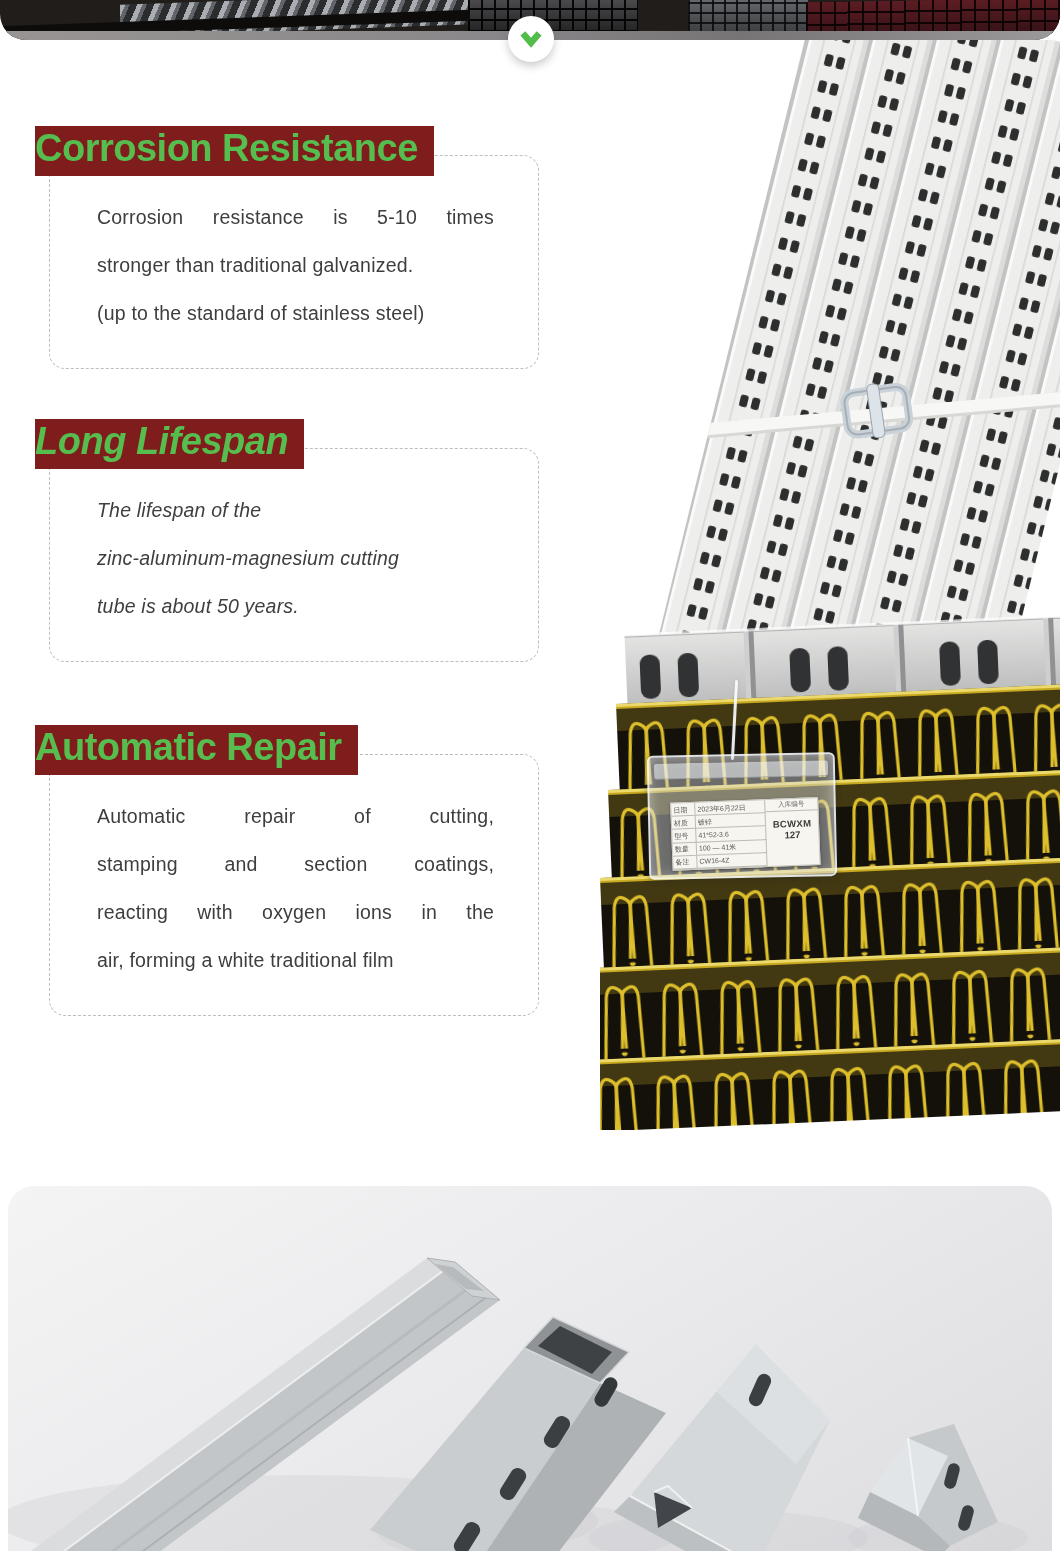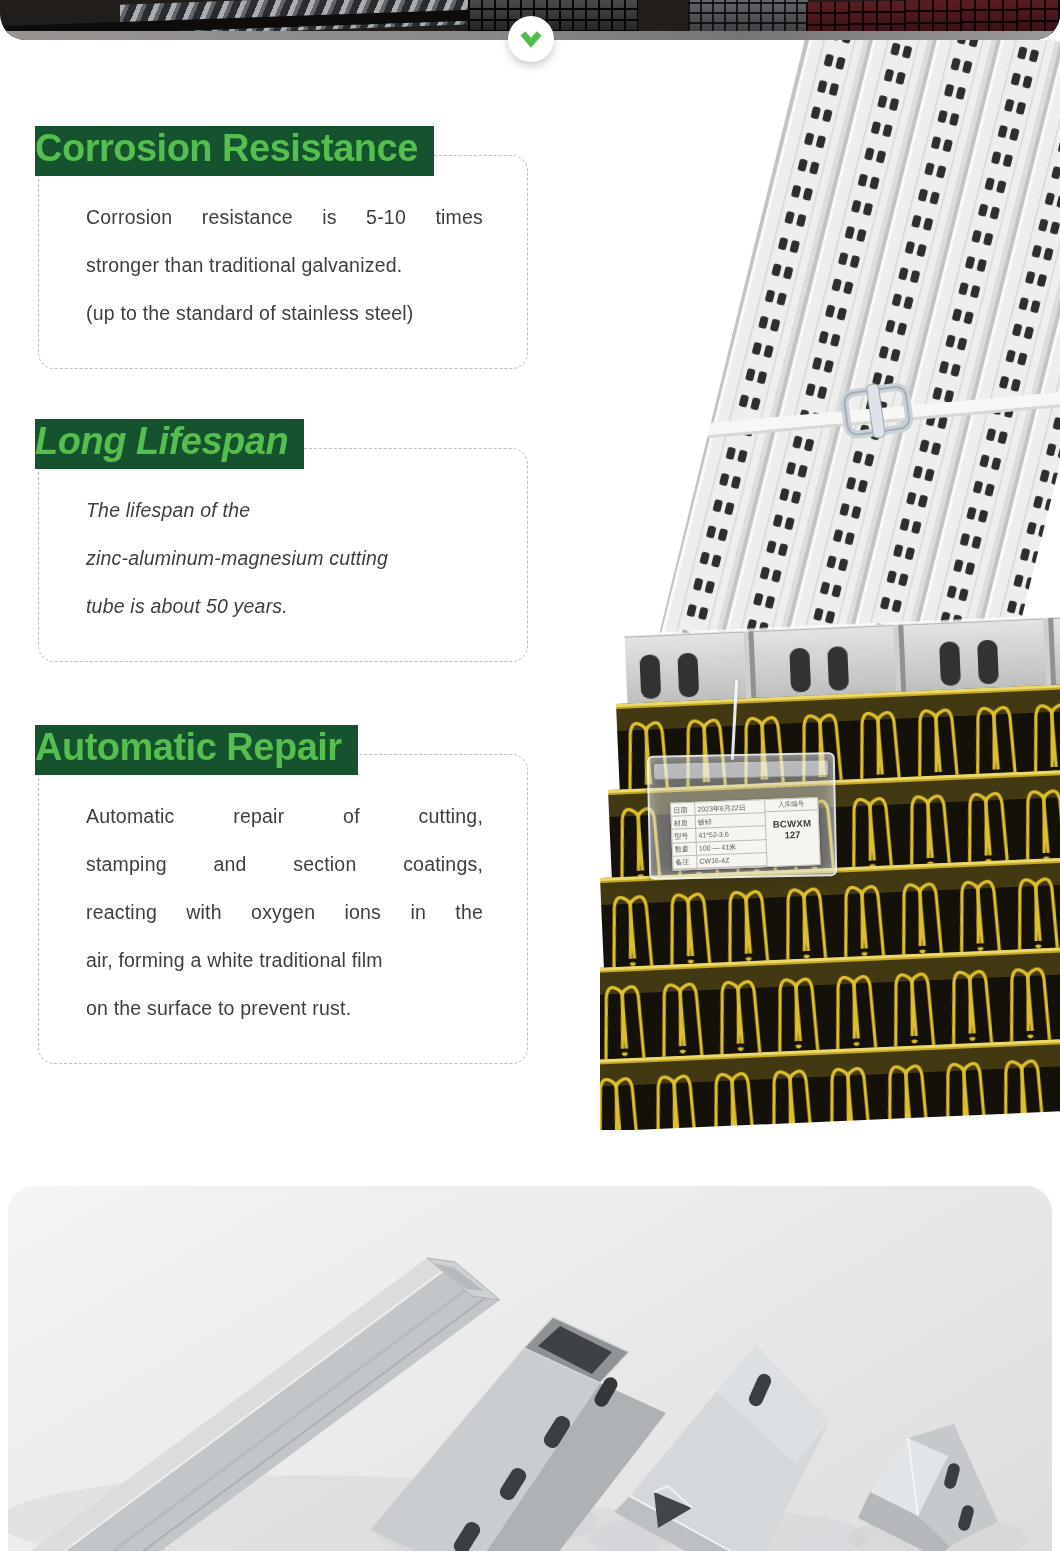--- a/index.html
+++ b/index.html
@@ -30,23 +30,23 @@
         background:linear-gradient(90deg,#979492 0%,#8b888b 45%,#777476 70%,#9d9a9c 100%);}
 
   
   .scroll-badge{position:absolute;left:508px;top:16px;width:46px;height:46px;border-radius:50%;
         background:#fff;box-shadow:0 4px 9px rgba(70,70,70,.28);display:flex;align-items:center;
         justify-content:center;z-index:6;}
 
   
   .feature{position:absolute;left:35px;width:493px;}
   #f1{top:126px;} #f2{top:419px;font-style:italic;} #f3{top:725px;}
-  .ftitle{position:relative;z-index:2;display:inline-block;background:#14532d;padding:0 16px 4px 0;
+  .ftitle{position:relative;z-index:2;display:inline-block;background:#7f1d1d;padding:0 16px 4px 0;
         font-weight:700;font-size:38px;line-height:1.2;color:#56be4e;letter-spacing:-0.5px;}
-  .fbox{position:relative;z-index:1;margin-top:-21px;margin-left:3px;width:490px;box-sizing:border-box;
+  .fbox{position:relative;z-index:1;margin-top:-21px;margin-left:14px;width:490px;box-sizing:border-box;
         border:1px dashed #bdbdbd;border-radius:16px;padding:37px 44px 31px 47px;background:#fff0;}
   .bline{display:block;height:48px;font-size:19.5px;line-height:48px;color:#3e3e3e;letter-spacing:.2px;}
   .bline.j{text-align:justify;text-align-last:justify;}
 
   
   .pphoto{position:absolute;left:600px;top:40px;width:460px;height:1090px;overflow:hidden;}
   .pphoto svg{position:absolute;left:0;top:0;}
   .tag-tie{position:absolute;left:133px;top:640px;width:3px;height:80px;border-radius:2px;
         background:rgba(250,251,252,.92);box-shadow:0 0 2px rgba(120,120,120,.4);transform:rotate(3deg);}
   .tag{position:absolute;left:48px;top:714px;width:184px;height:120px;border-radius:6px;
@@ -110,21 +110,20 @@
     </div>
   </div>
 
   <div class="feature" id="f3">
     <div class="ftitle">Automatic Repair</div>
     <div class="fbox">
       <span class="bline j">Automatic repair of cutting,</span>
       <span class="bline j">stamping and section coatings,</span>
       <span class="bline j">reacting with oxygen ions in the</span>
       <span class="bline">air, forming a white traditional film</span>
-      <span class="bline">on the surface to prevent rust.</span>
     </div>
   </div>
 
   <div class="pphoto">
     <svg width="460" height="1090" viewBox="0 0 460 1090">
       <defs>
         <linearGradient id="bandg" x1="0" y1="0" x2="0" y2="1">
           <stop offset="0" stop-color="#e3e3e2"></stop>
             <stop offset="1" stop-color="#b4b5b5"></stop>
         </linearGradient>

